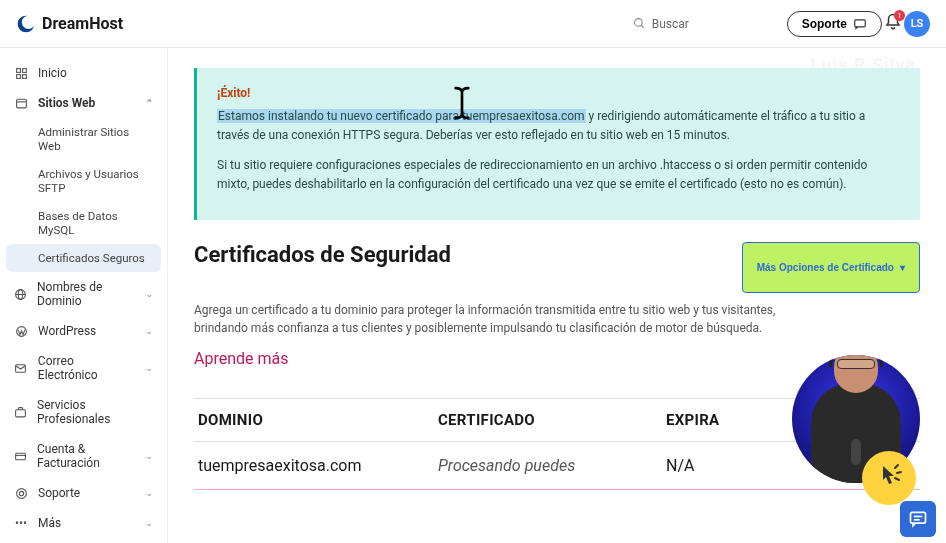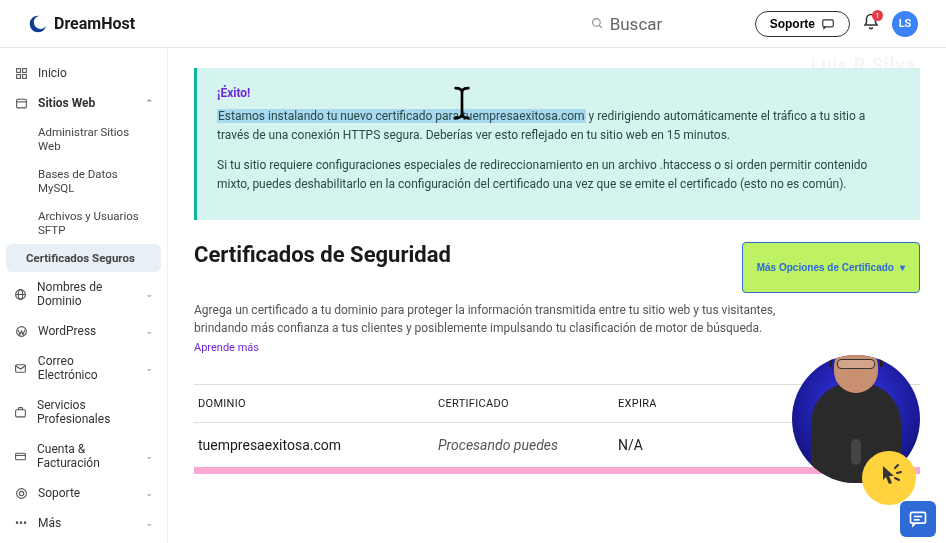--- a/index.html
+++ b/index.html
@@ -1,61 +1,61 @@
 <!DOCTYPE html>
 <html><head>
 <meta charset="utf-8">
 <style>
 * { box-sizing: border-box; margin: 0; padding: 0; }
 body { font-family: -apple-system, BlinkMacSystemFont, "Segoe UI", Roboto, Arial, sans-serif; font-size: 13px; color: #1a1a1a; background: #fff; width: 946px; height: 543px; overflow: hidden; position: relative; }
 
 
-.header { display: flex; align-items: center; height: 48px; border-bottom: 1px solid #e8e8e8; padding: 0 28px; gap: 12px; }
+.header { display: flex; align-items: center; height: 48px; border-bottom: 1px solid #e8e8e8; padding: 0 16px; gap: 2px; }
 .logo { display: flex; align-items: center; gap: 6px; font-weight: 700; font-size: 16px; }
 .logo svg { width: 20px; height: 20px; }
 .header-spacer { flex: 1; }
-.search { display: flex; align-items: center; gap: 6px; color: #666; width: 160px; padding: 4px 8px; font-size: 17px; }
+.search { display: flex; align-items: center; gap: 6px; color: #666; width: 160px; padding: 4px 8px; font-size: 12px; }
 .support-btn { border: 1.5px solid #333; border-radius: 18px; padding: 5px 14px; font-size: 12px; font-weight: 600; display: flex; align-items: center; gap: 6px; background: #fff; cursor: pointer; }
 .bell { position: relative; cursor: pointer; }
 .bell .badge { position: absolute; top: -3px; right: -3px; background: #e63946; color: #fff; border-radius: 50%; width: 11px; height: 11px; font-size: 8px; display: flex; align-items: center; justify-content: center; }
 .avatar { width: 26px; height: 26px; border-radius: 50%; background: #3b82f6; color: #fff; font-size: 11px; font-weight: 600; display: flex; align-items: center; justify-content: center; }
 
 
 .layout { display: flex; height: calc(543px - 48px); }
 .sidebar { width: 168px; border-right: 1px solid #f0f0f0; padding: 10px 0; overflow-y: auto; }
 .nav-item { display: flex; align-items: center; gap: 10px; padding: 8px 14px; font-size: 12px; cursor: pointer; color: #333; position: relative; }
 .nav-item.bold { font-weight: 700; }
 .nav-item .chev { margin-left: auto; font-size: 9px; color: #888; }
 .nav-item .icon { width: 14px; display: flex; justify-content: center; color: #555; }
 .sub-item { padding: 7px 14px 7px 38px; font-size: 11.5px; color: #444; cursor: pointer; }
-.sub-item.active { background: #e8f0f7; border-radius: 6px; margin: 0 6px; padding-left: 20px; font-weight: 700; }
+.sub-item.active { background: #e8f0f7; border-radius: 6px; margin: 0 6px; padding-left: 32px; font-weight: 400; }
 
 
 .main { flex: 1; padding: 20px 26px; overflow-y: auto; position: relative; }
 .alert { background: #d6f4ef; border-left: 3px solid #0fb49a; padding: 16px 20px; margin-bottom: 22px; font-size: 12px; color: #2a4a45; line-height: 1.6; position: relative; }
-.alert .title { font-weight: 700; margin-bottom: 4px; color: #6d28d9; }
+.alert .title { font-weight: 700; margin-bottom: 4px; color: #c2410c; }
 .alert .hl { background: #a7d8f0; padding: 0 1px; }
 .alert p { margin-bottom: 10px; }
 .alert p:last-child { margin-bottom: 0; }
 .text-cursor { position: absolute; top: 18px; left: 252px; pointer-events: none; }
 .text-cursor svg { width: 26px; height: 34px; }
 
 .page-head { display: flex; align-items: flex-start; justify-content: space-between; margin-bottom: 8px; }
 .page-head h1 { font-size: 22px; font-weight: 700; }
 .more-btn { border: 1px solid #2e6bd6; color: #2e6bd6; background: #bef264; border-radius: 4px; padding: 19px 14px; font-size: 10px; font-weight: 600; cursor: pointer; display: flex; align-items: center; gap: 6px; }
 .desc { font-size: 12px; color: #555; line-height: 1.5; max-width: 620px; }
-.learn { color: #6d28d9; font-size: 11px; cursor: pointer; display: inline-block; margin-top: 4px; }
+.learn { color: #be185d; font-size: 16px; cursor: pointer; display: inline-block; margin-top: 12px; }
 
 .table { margin-top: 30px; width: 100%; }
 .table-head { display: flex; border-top: 1px solid #ddd; border-bottom: 1px solid #ddd; padding: 12px 4px; }
-.table-head div { font-size: 11px; font-weight: 400; letter-spacing: .3px; }
+.table-head div { font-size: 15px; font-weight: 700; letter-spacing: .3px; }
 .col-domain { flex: 0 0 240px; }
 .col-cert { flex: 0 0 180px; }
-.col-exp { flex: 1; }
-.table-row { display: flex; padding: 14px 4px; border-bottom: 7px solid #f9a8d4; font-size: 14px; justify-content: center; }
+.col-exp { flex: 1; margin-left: 48px; }
+.table-row { display: flex; padding: 14px 4px; border-bottom: 1px solid #f9a8d4; font-size: 16px; justify-content: center; }
 .table-row .col-cert { font-style: italic; color: #555; }
 
 
 .webcam { position: absolute; right: 26px; bottom: 60px; width: 128px; height: 128px; border-radius: 50%; background: radial-gradient(circle at 50% 40%, #3a3af0 0%, #1a1a9a 60%, #0a0a4a 100%); overflow: hidden; display:flex; align-items:flex-end; justify-content:center; }
 .webcam .person { width: 90px; height: 100px; background: #2a2a2a; border-radius: 40px 40px 0 0; position: relative; }
 .webcam .head { width: 44px; height: 48px; background: #c89070; border-radius: 22px; position: absolute; top: -38px; left: 23px; }
 .webcam .glasses { position:absolute; top:-24px; left:26px; width:38px; height:10px; border:1.5px solid #333; border-radius:4px; background:rgba(255,255,255,.2);}
 .webcam .headset { position:absolute; top:-46px; left:18px; width:54px; height:30px; border:3px solid #222; border-bottom:none; border-radius:30px 30px 0 0;}
 .webcam .mic { position:absolute; bottom:18px; left:40px; width:10px; height:26px; background:#444; border-radius:5px;}
 .click-icon { position: absolute; right: 30px; bottom: 38px; width: 54px; height: 54px; background: #ffd33d; border-radius: 50%; display:flex; align-items:center; justify-content:center; }
@@ -120,22 +120,22 @@
       <span class="icon">
           <svg width="13" height="13" viewBox="0 0 24 24" fill="none" stroke="currentColor" stroke-width="2">
             <rect x="3" y="4" width="18" height="16" rx="2"></rect>
             <line x1="3" y1="9" x2="21" y2="9"></line>
           </svg>
         </span>
       <span>Sitios Web</span>
       <span class="chev">⌃</span>
     </div>
     <div class="sub-item">Administrar Sitios Web</div>
+    <div class="sub-item">Archivos y Usuarios SFTP</div>
     <div class="sub-item">Bases de Datos MySQL</div>
-    <div class="sub-item">Archivos y Usuarios SFTP</div>
     <div class="sub-item active">Certificados Seguros</div>
 
     <div class="nav-item">
       <span class="icon">
           <svg width="13" height="13" viewBox="0 0 24 24" fill="none" stroke="currentColor" stroke-width="2">
             <circle cx="12" cy="12" r="9"></circle>
             <ellipse cx="12" cy="12" rx="4" ry="9"></ellipse>
             <line x1="3" y1="12" x2="21" y2="12"></line>
           </svg>
         </span>

